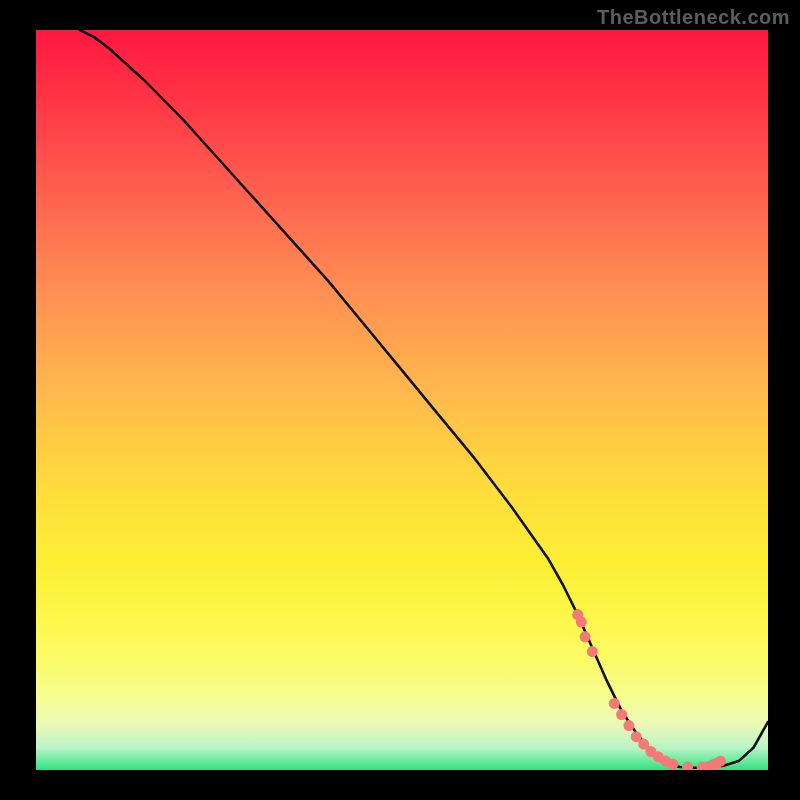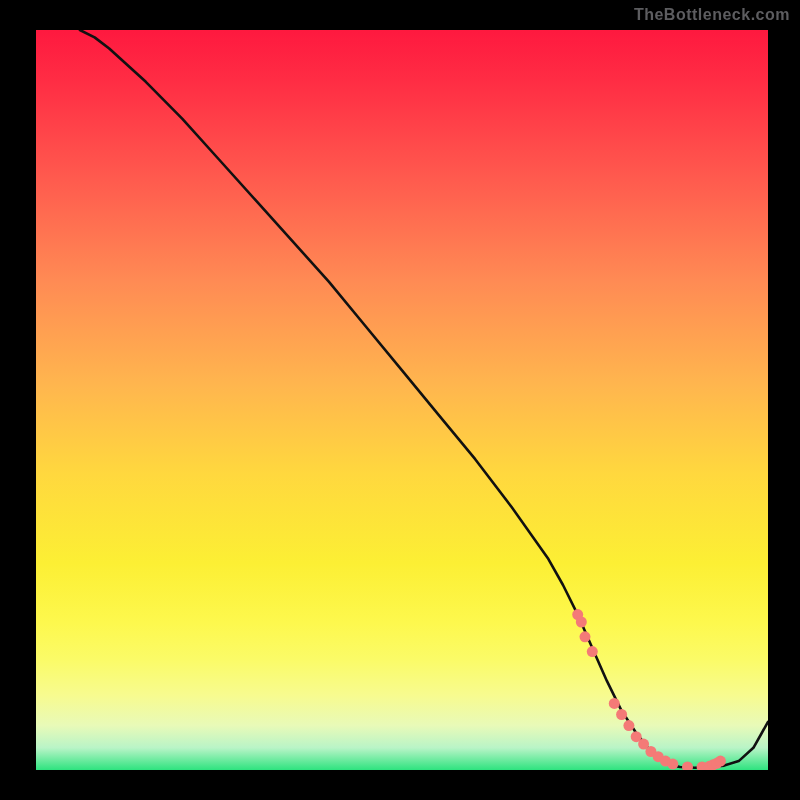--- a/index.html
+++ b/index.html
@@ -14,21 +14,21 @@
   .frame {
     position: relative;
     width: 800px;
     height: 800px;
     background: #000;
   }
   .watermark {
     position: absolute;
     top: 6px;
     right: 10px;
-    font-size: 16px;
+    font-size: 20px;
     font-weight: 600;
     letter-spacing: 0.5px;
     color: #5d5d60;
     z-index: 5;
   }
   .plot-clip {
     position: absolute;
     left: 36px;
     top: 30px;
     width: 732px;

